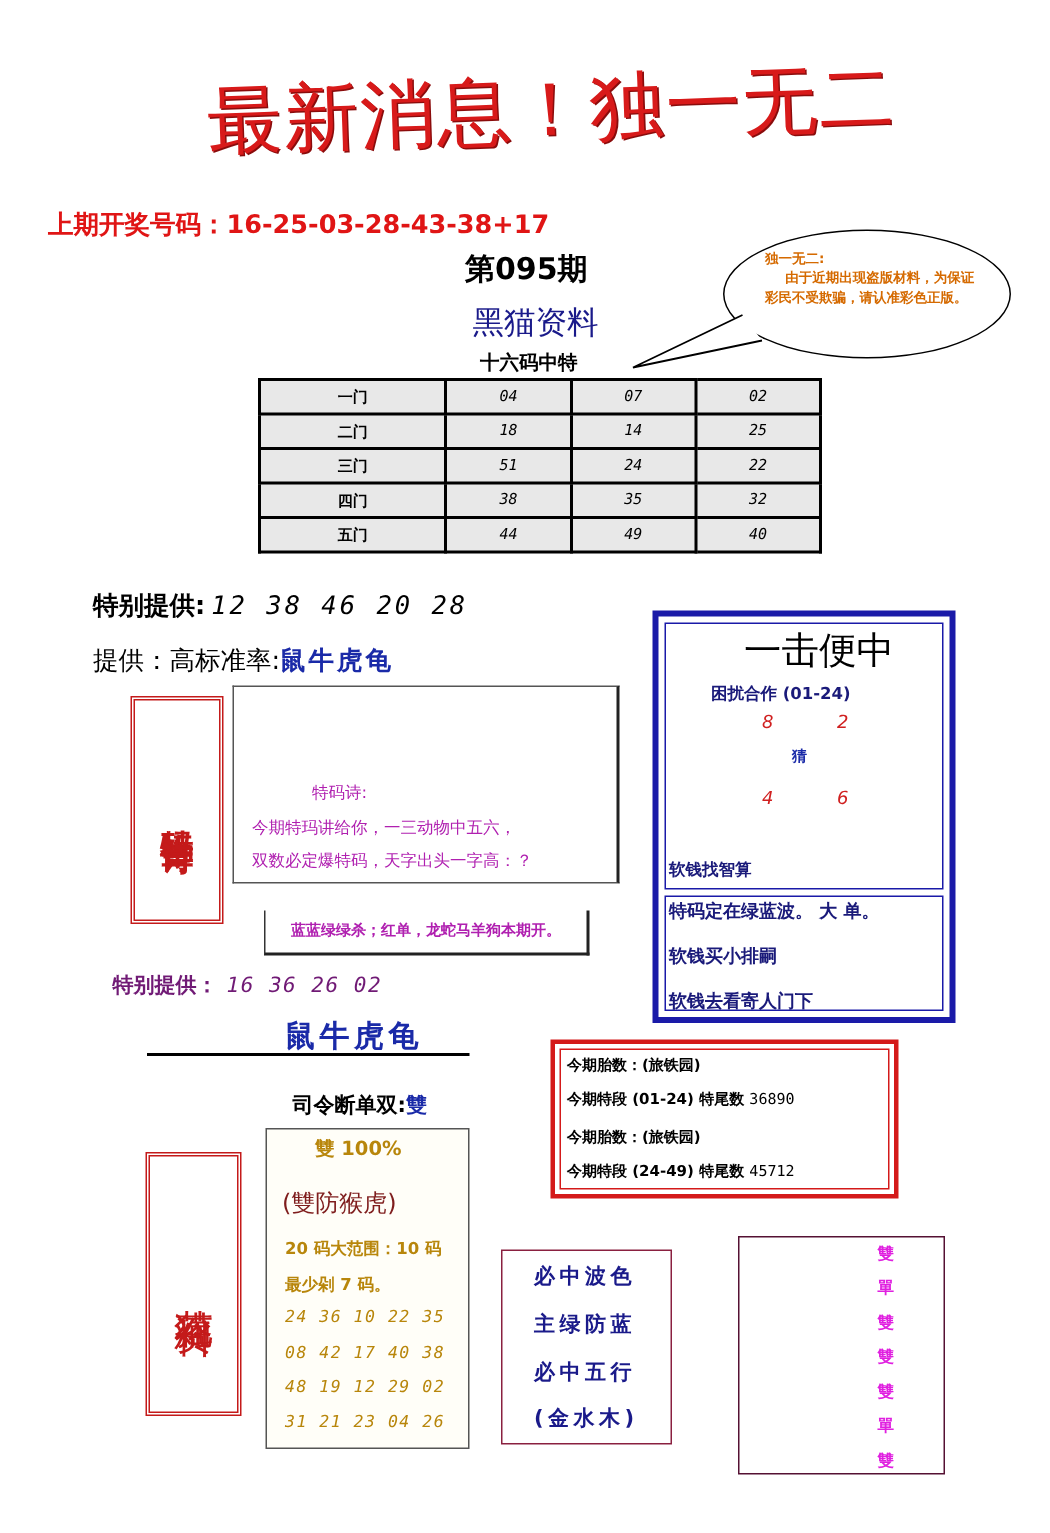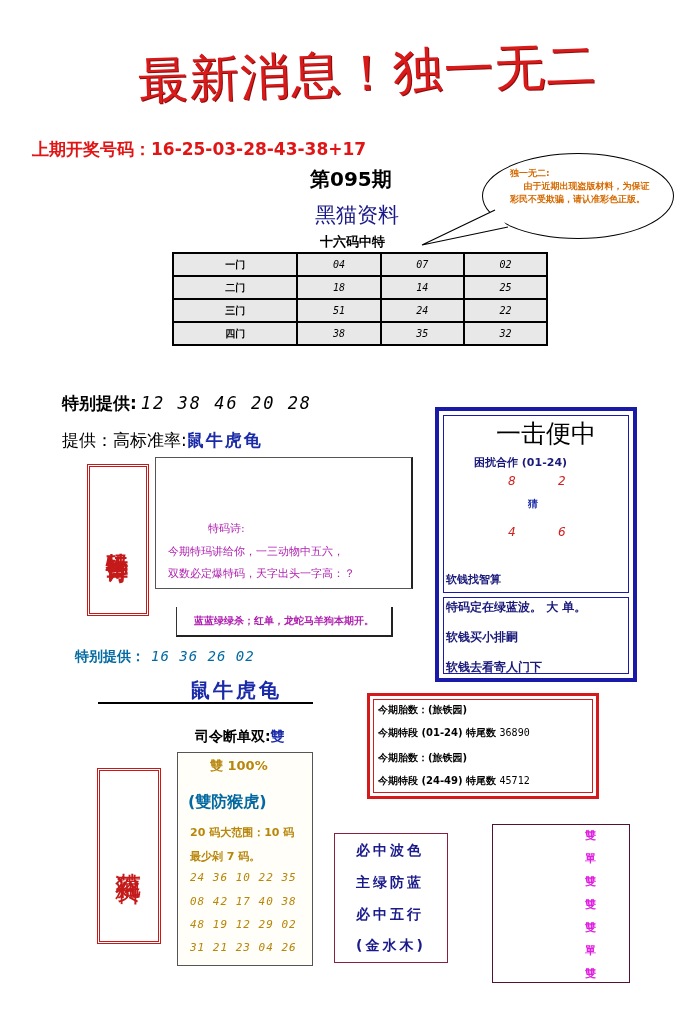--- a/index.html
+++ b/index.html
@@ -46,36 +46,36 @@
   .bluebox { left:435px; top:407px; width:194px; height:267px; border:4px solid #1a1aa8; }
   .bluebox .inner1 { position:absolute; left:4px; top:4px; right:4px; height:176px; border:1px solid #1a1aa8; }
   .bluebox .inner2 { position:absolute; left:4px; top:186px; right:4px; bottom:4px; border:1px solid #1a1aa8; }
   .b-title { left:496px; top:417px; font-family:"DejaVu Serif", serif; font-size:25px; }
   .b-sub { left:474px; top:455px; font-size:11px; color:#1a1a7a; font-weight:bold; white-space:nowrap; }
   .b-num { font-size:12px; color:#d02020; font-style:italic; }
   .b-mid { left:528px; top:497px; font-size:10px; color:#1a2aa8; font-weight:bold; }
   .b-foot { left:446px; top:572px; font-size:11px; color:#1a1a7a; font-weight:bold; }
   .b-line { left:446px; font-size:12px; color:#1a1a7a; font-weight:bold; white-space:nowrap; }
 
-  .special2 { left:75px; top:648px; font-size:14px; color:#0369a1; font-weight:bold; white-space:nowrap; }
+  .special2 { left:75px; top:648px; font-size:14px; color:#701a75; font-weight:bold; white-space:nowrap; }
   .special2 .nums { font-family:"DejaVu Sans Mono", monospace; font-style:italic; font-weight:normal; margin-left:6px; letter-spacing:1px; }
   .zod2 { left:190px; top:677px; font-size:20px; color:#1a2aa8; font-weight:bold; letter-spacing:3px; }
   .rule { left:98px; top:702px; width:215px; height:2px; background:#000; }
   .oddeven { left:195px; top:728px; font-size:14px; font-weight:bold; white-space:nowrap; }
   .oddeven .v { color:#1a2aa8; }
 
   .redbox { left:367px; top:693px; width:226px; height:100px; border:3px solid #d41a1a; }
   .redbox .inner { position:absolute; left:3px; top:3px; right:3px; bottom:3px; border:1px solid #d41a1a; }
   .r-line { left:378px; font-size:10px; font-weight:bold; white-space:nowrap; }
   .r-line .n { font-family:"DejaVu Sans Mono", monospace; font-weight:normal; }
 
   .goldbox { left:177px; top:752px; width:134px; height:212px; border:1px solid #555; background:#fffef8; }
   .g-line { left:190px; font-size:11px; color:#b8860b; font-weight:bold; white-space:nowrap; }
   .g-top { left:210px; top:757px; font-size:13px; color:#b8860b; font-weight:bold; }
-  .g-paren { left:188px; top:792px; font-size:16px; color:#0369a1; font-weight:bold; }
+  .g-paren { left:188px; top:792px; font-size:16px; color:#7f1d1d; font-weight:normal; }
   .g-num { font-family:"DejaVu Sans Mono", monospace; font-style:italic; font-weight:normal; letter-spacing:1px; }
 
   .navybox { left:334px; top:833px; width:112px; height:128px; border:1px solid #8a2040; }
   .n-line { left:356px; font-size:14px; color:#1a1a8a; font-weight:bold; letter-spacing:3px; white-space:nowrap; }
 
   .pinkbox { left:492px; top:824px; width:136px; height:157px; border:1px solid #551133; }
   .pink-item { left:585px; font-size:11px; color:#e020e0; font-weight:bold; }
 </style>
 </head>
 <body>
@@ -115,20 +115,26 @@
     <td>三门</td>
     <td class="num">51</td>
     <td class="num">24</td>
     <td class="num">22</td>
   </tr>
   <tr>
     <td>四门</td>
     <td class="num">38</td>
     <td class="num">35</td>
     <td class="num">32</td>
+  </tr>
+  <tr>
+    <td>五门</td>
+    <td class="num">44</td>
+    <td class="num">49</td>
+    <td class="num">40</td>
   </tr>
 </tbody>
   </table>
 
 <div class="abs special1">
   <span>特别提供:</span><span class="nums">12 38 46 20 28</span>
 </div>
 <div class="abs provide">
   <span>提供：高标准率:</span><span class="zod">鼠牛虎龟</span>
 </div>

